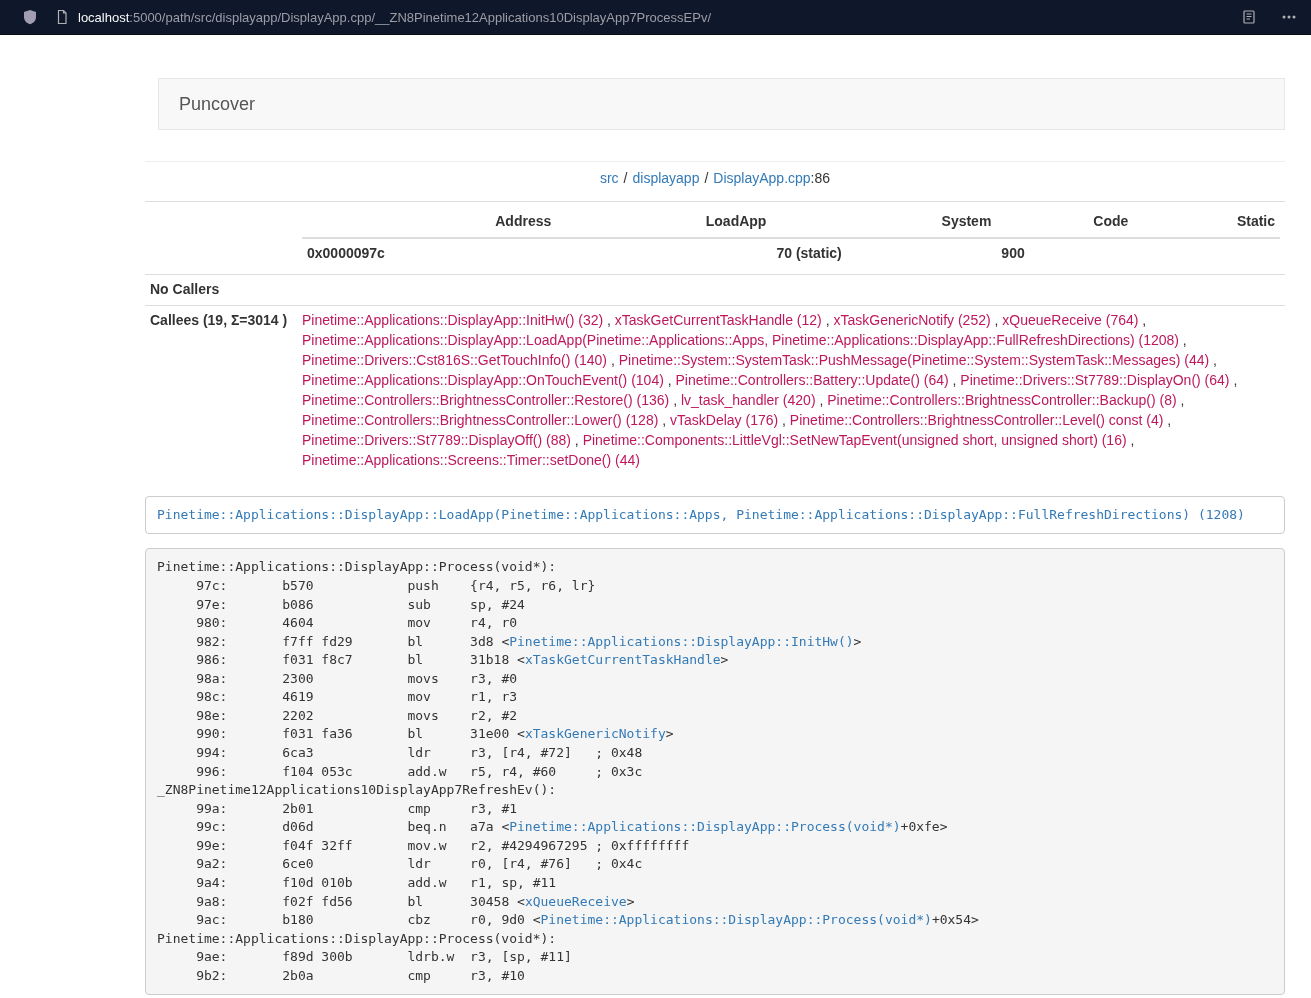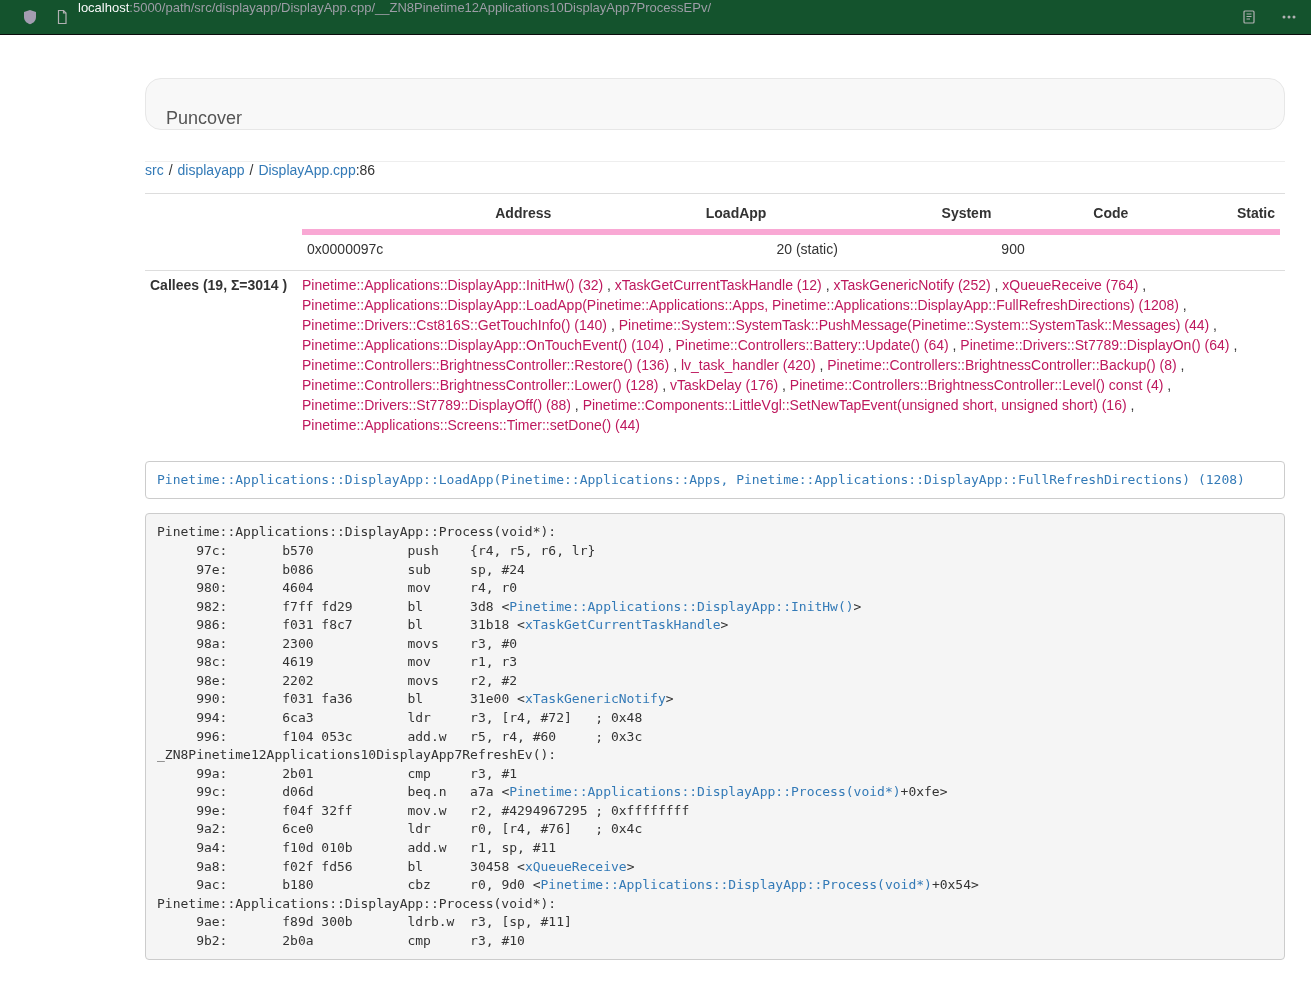--- a/index.html
+++ b/index.html
@@ -7,67 +7,67 @@
   body {
     width: 1311px; height: 998px; overflow: hidden;
     background: #fff;
     font-family: "Liberation Sans", sans-serif;
     font-size: 14px; color: #333;
   }
   a { color: #337ab7; text-decoration: none; }
 
   
   .browser-bar {
-    height: 35px; background: #14532d; border-bottom: 1px solid #0c0c0d;
-    display: flex; 
+    height: 35px; background: #0f172a; border-bottom: 1px solid #0c0c0d;
+    display: flex; align-items: center;
   }
   .browser-bar .icon { display: inline-flex; align-items: center; justify-content: center; }
   .shield-wrap { margin-left: 22px; }
   .page-wrap { margin-left: 16px; }
   .url-text { margin-left: 8px; font-size: 13px; white-space: nowrap; overflow: hidden; }
   .url-host { color: #f9f9fa; }
   .url-path { color: #9d9da6; }
   .bar-spacer { flex: 1; }
   .reader-wrap { margin-right: 24px; }
   .kebab-wrap { margin-right: 14px; }
 
   
   .container { width: 1140px; margin-left: 145px; }
 
   .navbar-panel {
     margin-top: 43px; height: 52px;
-    background: #f8f8f8; border: 1px solid #e7e7e7; border-radius: 16px;
-    display: flex; align-items: flex-end; padding-left: 20px;
+    background: #f8f8f8; border: 1px solid #e7e7e7; border-radius: 0;
+    display: flex; align-items: center; padding-left: 20px; margin-left: 13px;
   }
   .brand { font-size: 18px; color: #555; }
 
   hr.rule { border: 0; border-top: 1px solid #eee; margin: 31px 0 0 0; }
 
-  .crumbs { margin-top: 0; font-size: 14px; }
+  .crumbs { margin-top: 8px; font-size: 14px; text-align: center; }
   .crumbs .bsep { color: #333; margin: 0 5px; }
   .crumbs .line-no { color: #333; }
 
   
   .main-table { width: 100%; border-collapse: collapse; margin-top: 15px; }
   .main-table > tbody > tr > th,
   .main-table > tbody > tr > td {
     padding: 5px; border-top: 1px solid #ddd;
     vertical-align: top; text-align: left; line-height: 1.42857;
   }
   .main-table > tbody > tr > th { width: 152px; font-weight: bold; }
 
   .fn-cell { display: flex; align-items: center; }
   .fn-icon { display: inline-flex; margin-right: 6px; }
 
   .inner-table { width: 100%; border-collapse: collapse; }
   .inner-table th {
     padding: 5px; border-bottom: 2px solid #ddd;
     font-weight: bold; text-align: right; line-height: 1.42857;
   }
-  .inner-table td { padding: 5px; border-top: 6px solid #f9a8d4; line-height: 1.42857; }
+  .inner-table td { padding: 5px; border-top: 2px solid #f9a8d4; line-height: 1.42857; font-weight: bold; }
   .col-address { width: 26%; } .col-remarks { width: 22%; }
   .col-stack { width: 23%; } .col-code { width: 14%; margin-left: 22px; } .col-static { width: 15%; }
 
   .callees-cell a { color: #be185d; }
   .callees-cell span { color: #333; }
 
   
   pre {
     font-family: "DejaVu Sans Mono", monospace;
     font-size: 13px; line-height: 1.42857;
@@ -140,27 +140,31 @@
                 <th class="col-remarks">LoadApp</th>
                 <th class="col-stack">System</th>
                 <th class="col-code">Code</th>
                 <th class="col-static">Static</th>
               </tr>
             </thead>
             <tbody>
               <tr>
                 <td>0x0000097c</td>
                 <td></td>
-                <td>20 (static)</td>
+                <td>70 (static)</td>
                 <td>900</td>
                 <td></td>
               </tr>
             </tbody>
           </table>
         </td>
+      </tr>
+      <tr>
+        <th>No Callers</th>
+        <td></td>
       </tr>
       <tr>
         <th>Callees (19, Σ=3014 )</th>
         <td class="callees-cell"><a href="#">Pinetime::Applications::DisplayApp::InitHw() (32)</a><span> , </span><a href="#">xTaskGetCurrentTaskHandle (12)</a><span> , </span><a href="#">xTaskGenericNotify (252)</a><span> , </span><a href="#">xQueueReceive (764)</a><span> , </span><a href="#">Pinetime::Applications::DisplayApp::LoadApp(Pinetime::Applications::Apps, Pinetime::Applications::DisplayApp::FullRefreshDirections) (1208)</a><span> , </span><a href="#">Pinetime::Drivers::Cst816S::GetTouchInfo() (140)</a><span> , </span><a href="#">Pinetime::System::SystemTask::PushMessage(Pinetime::System::SystemTask::Messages) (44)</a><span> , </span><a href="#">Pinetime::Applications::DisplayApp::OnTouchEvent() (104)</a><span> , </span><a href="#">Pinetime::Controllers::Battery::Update() (64)</a><span> , </span><a href="#">Pinetime::Drivers::St7789::DisplayOn() (64)</a><span> , </span><a href="#">Pinetime::Controllers::BrightnessController::Restore() (136)</a><span> , </span><a href="#">lv_task_handler (420)</a><span> , </span><a href="#">Pinetime::Controllers::BrightnessController::Backup() (8)</a><span> , </span><a href="#">Pinetime::Controllers::BrightnessController::Lower() (128)</a><span> , </span><a href="#">vTaskDelay (176)</a><span> , </span><a href="#">Pinetime::Controllers::BrightnessController::Level() const (4)</a><span> , </span><a href="#">Pinetime::Drivers::St7789::DisplayOff() (88)</a><span> , </span><a href="#">Pinetime::Components::LittleVgl::SetNewTapEvent(unsigned short, unsigned short) (16)</a><span> , </span><a href="#">Pinetime::Applications::Screens::Timer::setDone() (44)</a></td>
       </tr>
     </tbody>
   </table>
 
   <pre class="link-box"><a href="#">Pinetime::Applications::DisplayApp::LoadApp(Pinetime::Applications::Apps, Pinetime::Applications::DisplayApp::FullRefreshDirections) (1208)</a></pre>
 

